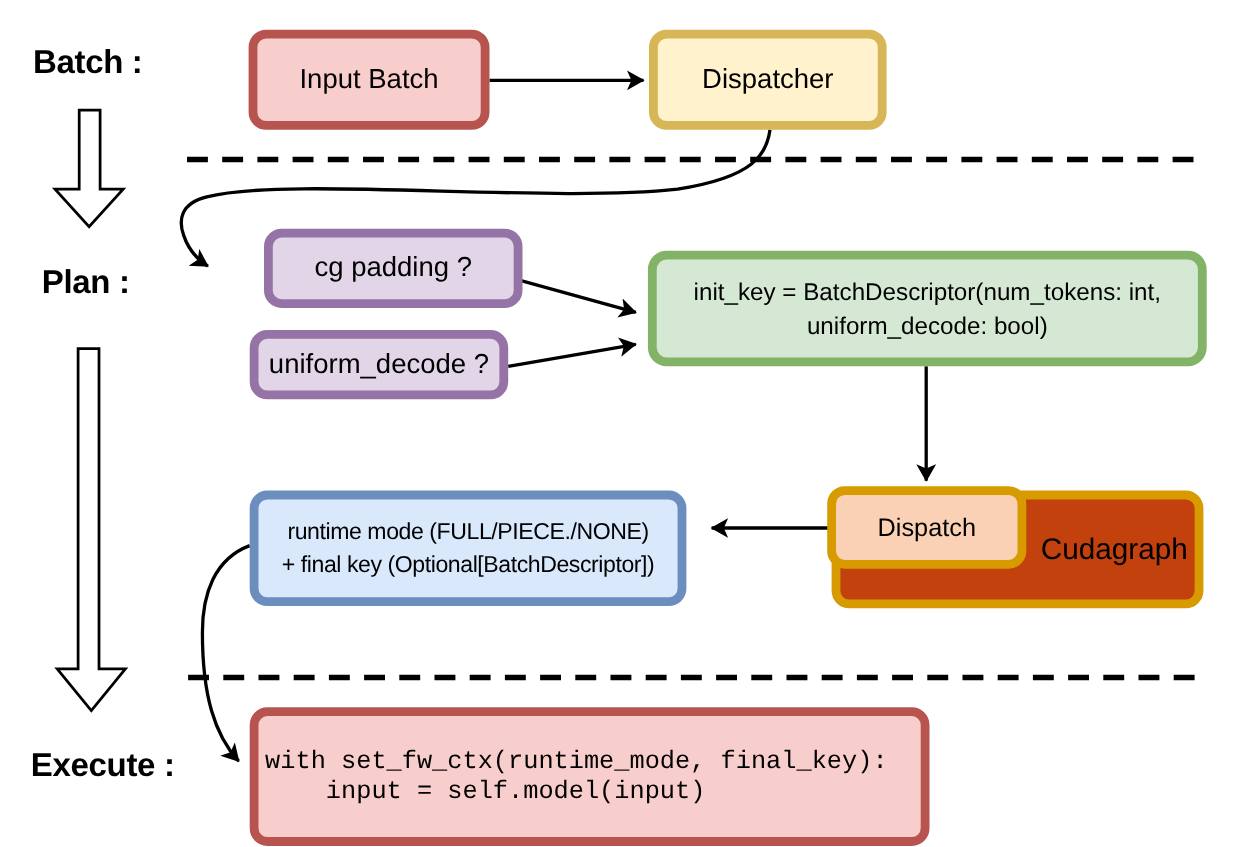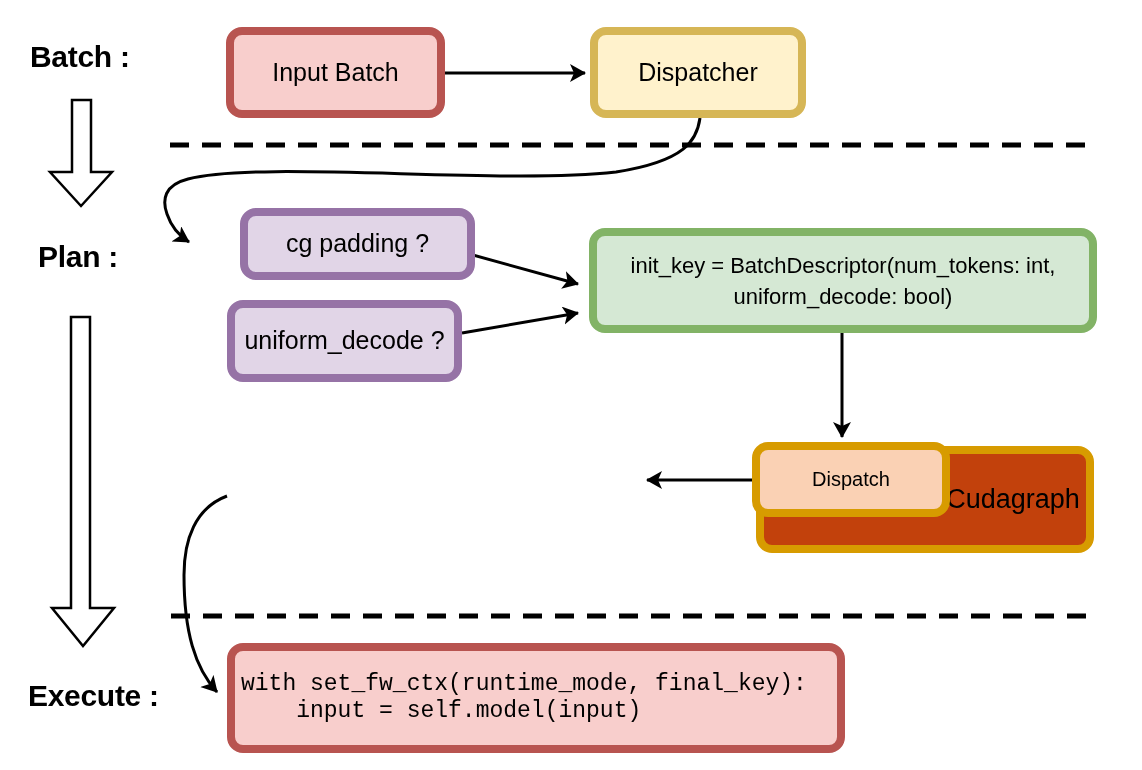--- a/index.html
+++ b/index.html
@@ -22,26 +22,26 @@
 
   .node {
     position:absolute; box-sizing:border-box;
     border:8px solid #737373; border-radius:16px;
     display:flex; flex-direction:column; align-items:center; justify-content:center;
     text-align:center; line-height:1.25; color:#000;
   }
   #n-input-batch    { left:226px; top:27px;  width:219px; height:91px;  font-size:25px; }
   #n-preprocess     { left:590px; top:27px;  width:216px; height:91px;  font-size:25px; }
   #n-cg-padding     { left:227px; top:208px; width:235px; height:72px;  font-size:25px; }
-  #n-uniform-decode { left:227px; top:300px; width:235px; height:82px;  font-size:25px; }
-  #n-init-key       { left:589px; top:228px; width:508px; height:105px; font-size:22px; line-height:31px; }
+  #n-uniform-decode { left:227px; top:300px; width:235px; height:63px;  font-size:25px; }
+  #n-init-key       { left:589px; top:228px; width:508px; height:105px; font-size:22px; line-height:31px;border-radius:17px; }
   #n-runtime-mode   { left:227px; top:446px; width:397px; height:105px; font-size:21px; line-height:30px; letter-spacing:-0.4px; }
   #n-cudagraph      { left:756px; top:446px; width:338px; height:107px; font-size:27px; line-height:31px; padding-left:176px; }
-  #n-dispatch       { left:752px; top:442px; width:198px; height:75px;  font-size:20px; }
-  #n-code           { left:227px; top:643px; width:618px; height:110px;
+  #n-dispatch       { left:752px; top:442px; width:181px; height:75px;  font-size:23px; }
+  #n-code           { left:227px; top:643px; width:618px; height:126px;
                       font-family:"Liberation Mono", monospace; font-size:23px; line-height:27px;
                       align-items:flex-start; text-align:left; padding-left:6px; }
   .code-line { white-space:pre; }
 </style>
 </head>
 <body>
 
 <div class="canvas">
 
   <svg class="connectors" viewBox="0 0 1142 770" xmlns="http://www.w3.org/2000/svg">
@@ -84,20 +84,24 @@
 
   <div class="node" id="n-uniform-decode" style="background-color: rgb(225, 213, 231); border-color: rgb(150, 115, 166);">
     <span>uniform_decode ?</span>
   </div>
 
   <div class="node" id="n-init-key" style="background-color: rgb(213, 232, 212); border-color: rgb(130, 179, 102);">
     <span>init_key = BatchDescriptor(num_tokens: int,</span>
     <span>uniform_decode: bool)</span>
   </div>
 
+  <div class="node" id="n-runtime-mode" style="background-color: rgb(218, 232, 252); border-color: rgb(108, 142, 191);">
+    <span>runtime mode (FULL/PIECE./NONE)</span>
+    <span>+ final key (Optional[BatchDescriptor])</span>
+  </div>
 
   <div class="node" id="n-cudagraph" style="background-color: #c2410c; border-color: rgb(215, 155, 0);">
     <span>Cudagraph</span>
   </div>
 
   <div class="node" id="n-dispatch" style="background-color: rgb(250, 209, 180); border-color: rgb(215, 155, 0);">
     <span>Dispatch</span>
   </div>
 
   <div class="node" id="n-code" style="background-color: rgb(248, 206, 204); border-color: rgb(184, 84, 80);">

